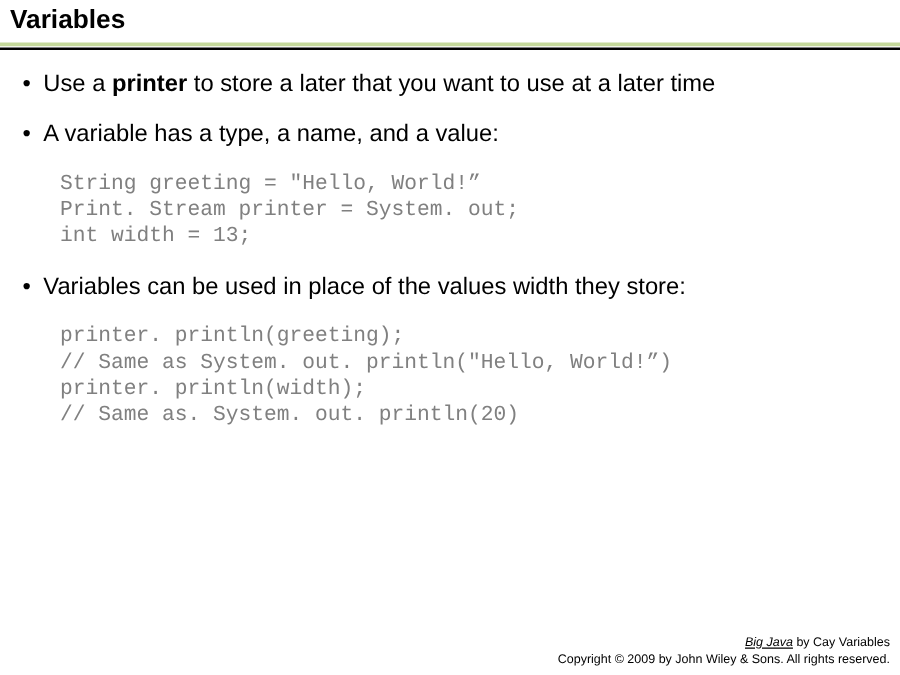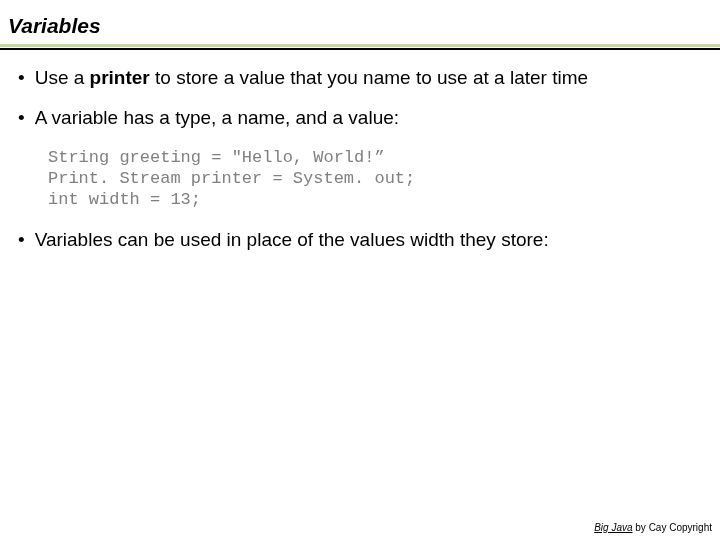--- a/index.html
+++ b/index.html
@@ -8,24 +8,23 @@
     height: 540px;
     background: #ffffff;
     font-family: Arial, Helvetica, sans-serif;
     color: #000;
     position: relative;
     overflow: hidden;
   }
   .slide-title {
     font-size: 21px;
     font-weight: bold;
-    padding: 14px 8px 6px 8px;
+    padding: 4px 8px 6px 8px;
     border-bottom: 3px solid #c4d89a;
     margin-bottom: 1px;
-    font-style: italic;
   }
   .title-underline2 {
     height: 2px;
     background: #000;
     margin-bottom: 16px;
   }
   .content {
     padding: 0 18px;
   }
   .bullet {
@@ -64,38 +63,43 @@
 <body>
 
 <div class="slide-title">Variables</div>
 <div class="title-underline2"></div>
 
 <div class="content">
 
   <div class="bullet">
     <span class="dot">•</span>
     <span class="text">
-      <span>Use a </span><b>printer</b><span> to store a value that you name to use at a later time</span>
+      <span>Use a </span><b>printer</b><span> to store a later that you want to use at a later time</span>
     </span>
   </div>
 
   <div class="bullet">
     <span class="dot">•</span>
     <span class="text">A variable has a type, a name, and a value:</span>
   </div>
 
   <div class="code-block">String greeting = "Hello, World!”
 Print. Stream printer = System. out;
 int width = 13;</div>
 
   <div class="bullet">
     <span class="dot">•</span>
     <span class="text">Variables can be used in place of the values width they store:</span>
   </div>
 
+  <div class="code-block">printer. println(greeting);
+// Same as System. out. println("Hello, World!”)
+printer. println(width);
+// Same as. System. out. println(20)</div>
 
 </div>
 
 <div class="footer">
   <div>
-    <span class="book">Big Java</span><span> by Cay Copyright</span>
+    <span class="book">Big Java</span><span> by Cay Variables</span>
   </div>
+  <div>Copyright © 2009 by John Wiley &amp; Sons. All rights reserved.</div>
 </div>
 
 </body></html>

